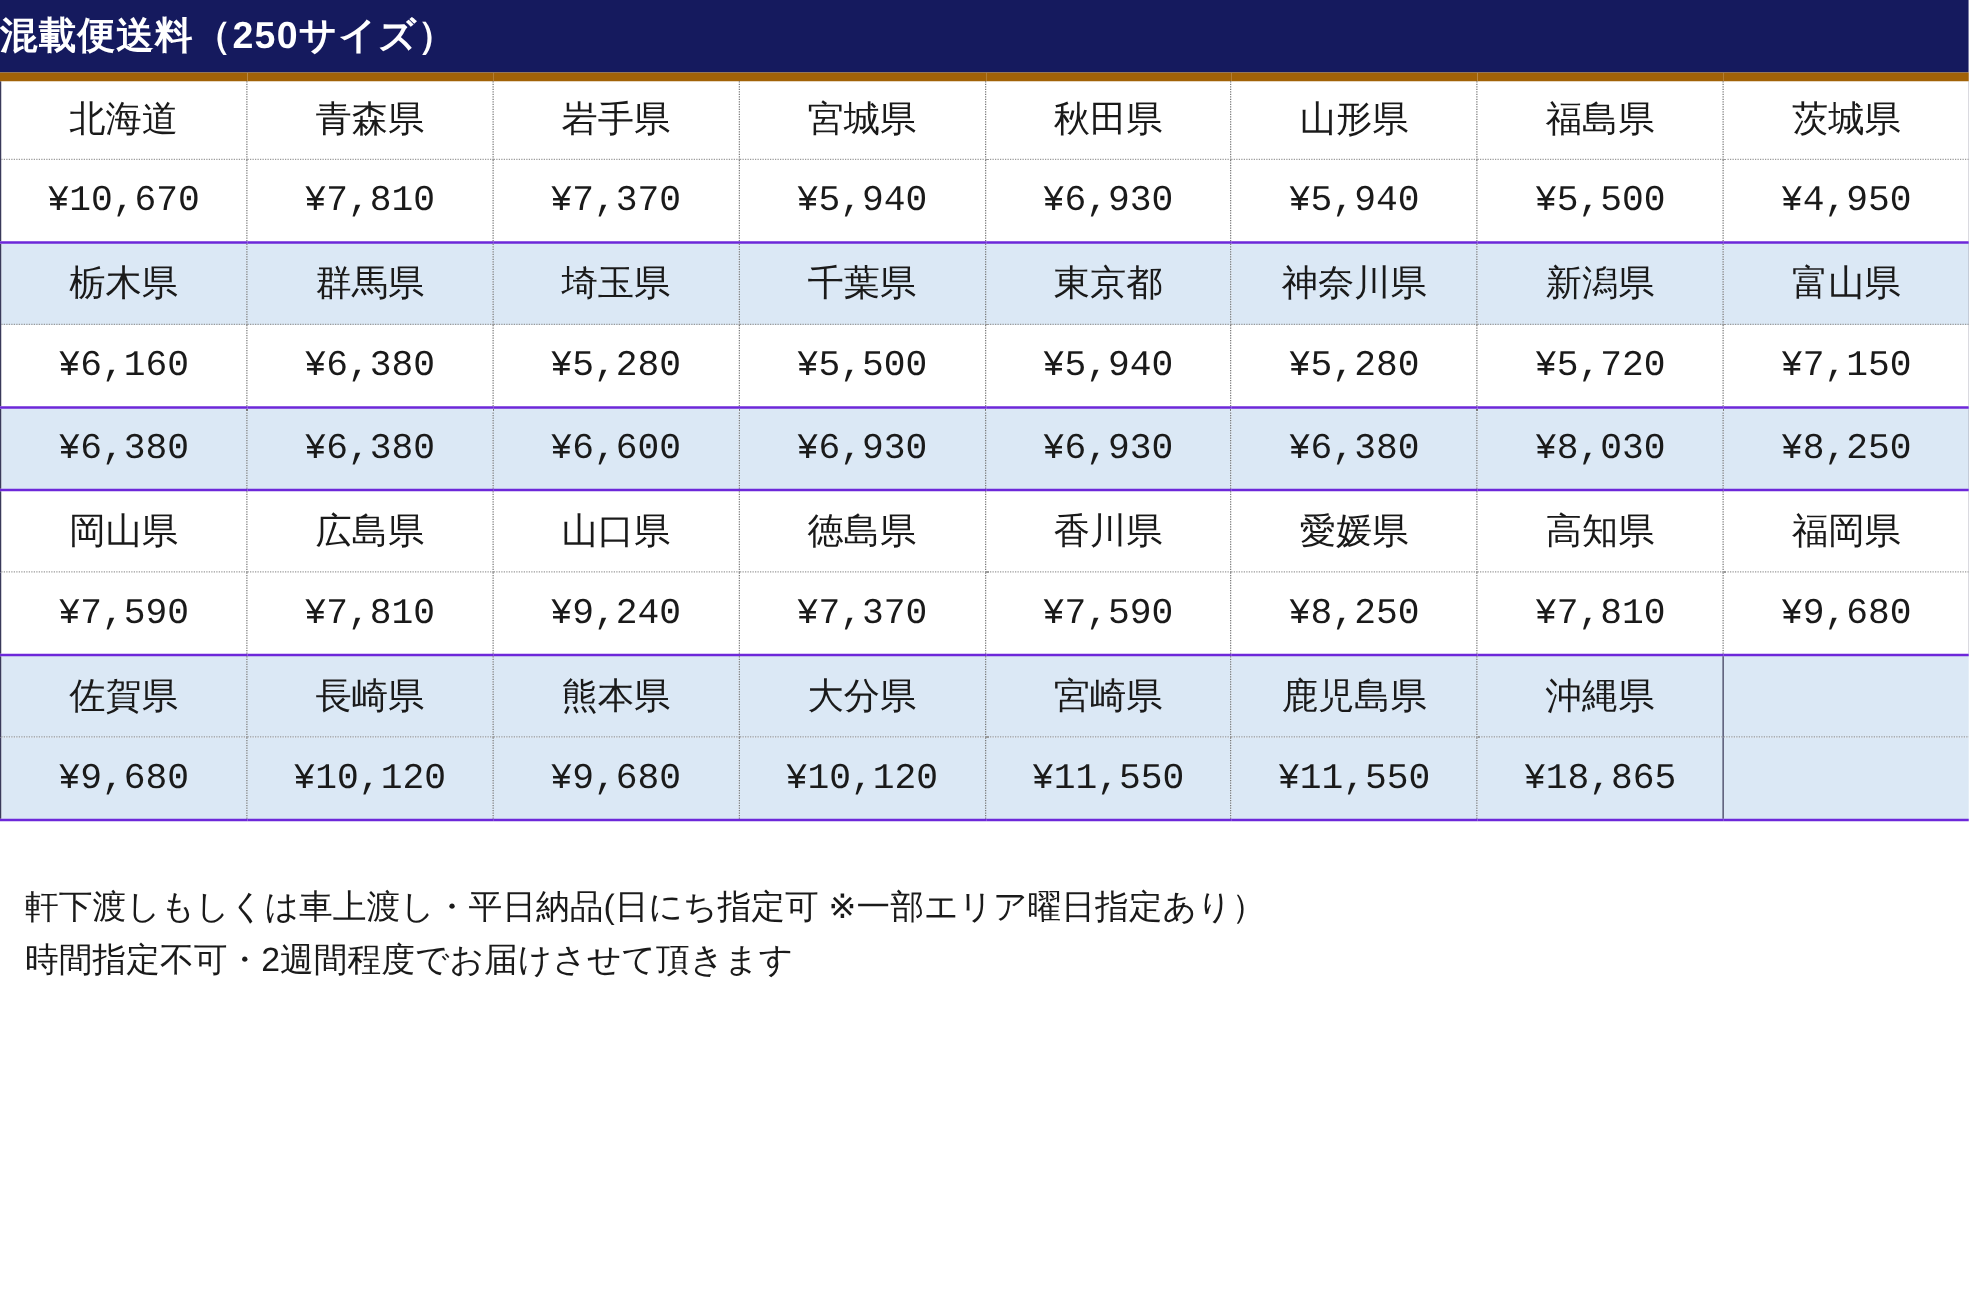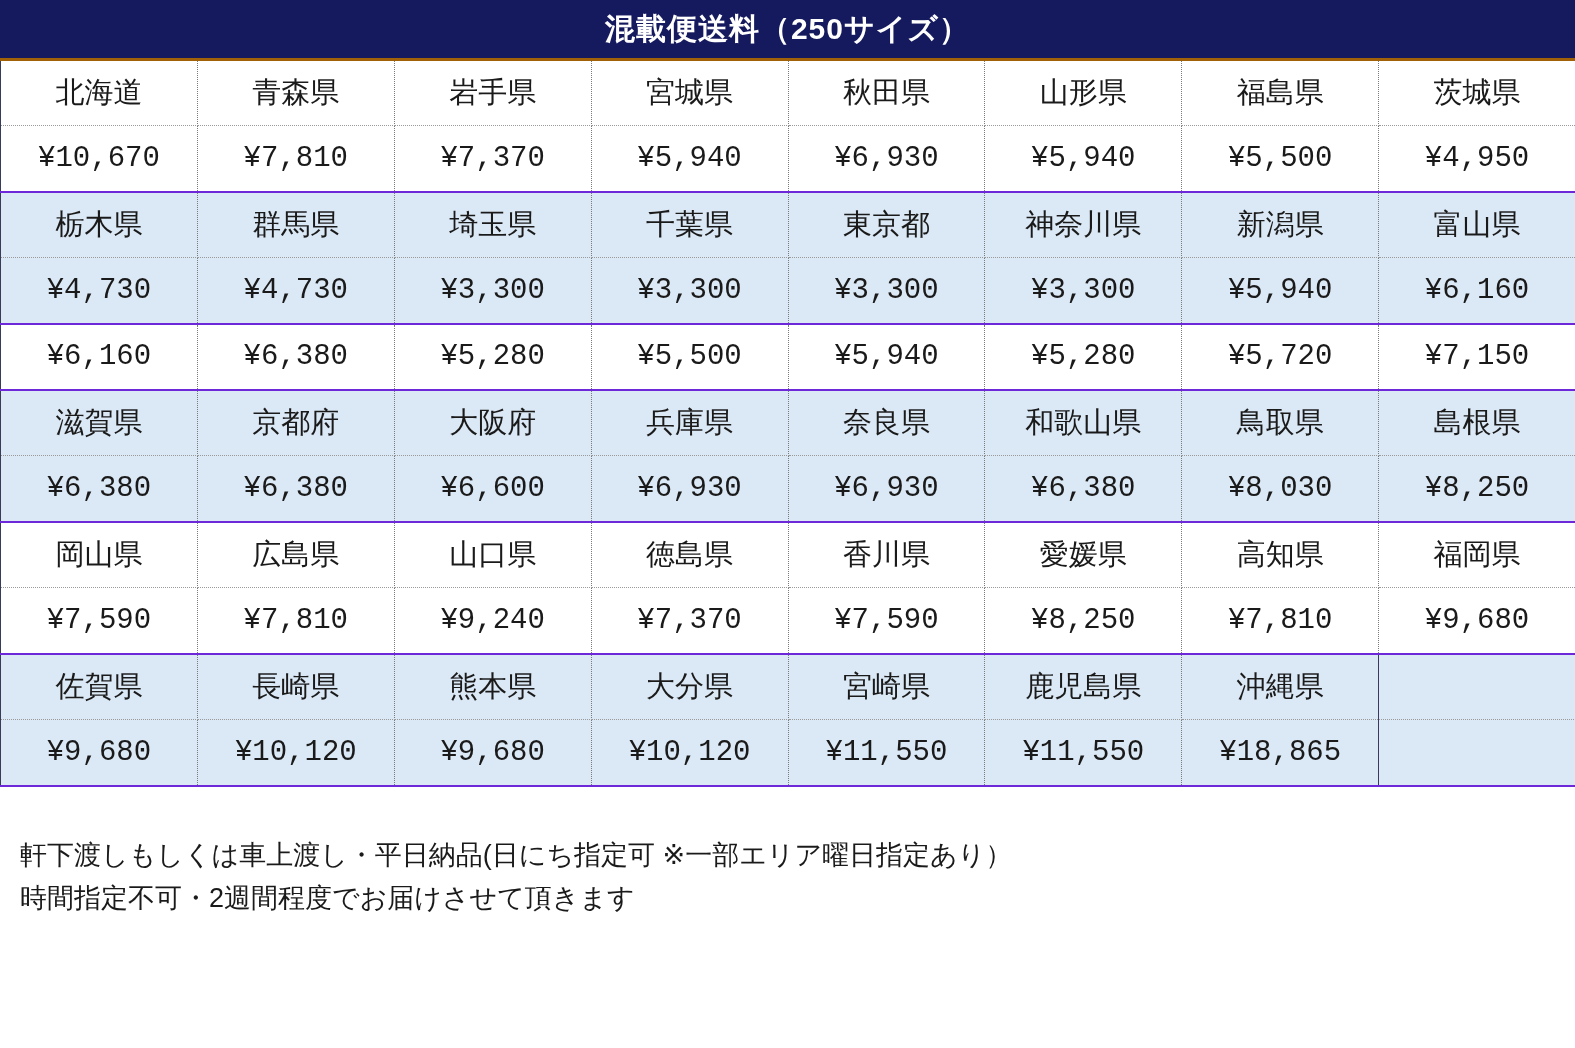--- a/index.html
+++ b/index.html
@@ -18,21 +18,21 @@
     width: 1575px;
     height: 1048px;
     position: relative;
     box-sizing: border-box;
   }
   .title-bar {
     background: #151a5e;
     color: #ffffff;
     height: 58px;
     line-height: 58px;
-    text-align: center;
+    text-align: left;
     font-size: 30px;
     font-weight: bold;
     letter-spacing: 1px;
   }
   table.rates {
     border-collapse: collapse;
     table-layout: fixed;
     width: 1575px;
   }
   table.rates col { width: 196.875px; }
@@ -65,21 +65,21 @@
   }
   table.rates tr.pref-row td:first-child,
   table.rates tr.price-row td:first-child {
     border-left: 1px solid #3a3a5a;
   }
   table.rates tr.pref-row td.lastcol,
   table.rates tr.price-row td.lastcol {
     border-right: 1px solid #3a3a5a;
   }
   table.rates tr.first-pref td {
-    border-top: 3px solid #a16207;
+    border-top: 7px solid #a16207;
     margin-left: 11px;
   }
   .notes {
     padding: 18px 20px 0 20px;
     font-size: 27px;
     line-height: 1.62;
     color: #1a1a1a;
     margin-top: 29px;
   }
   .notes div { white-space: nowrap; }
@@ -126,49 +126,29 @@
         <tr class="pref-row shaded">
           <td>栃木県</td>
           <td>群馬県</td>
           <td>埼玉県</td>
           <td>千葉県</td>
           <td>東京都</td>
           <td>神奈川県</td>
           <td>新潟県</td>
           <td class="lastcol">富山県</td>
         </tr>
-        <tr class="price-row shaded">
-          <td>¥4,730</td>
-          <td>¥4,730</td>
-          <td>¥3,300</td>
-          <td>¥3,300</td>
-          <td>¥3,300</td>
-          <td>¥3,300</td>
-          <td>¥5,940</td>
-          <td class="lastcol">¥6,160</td>
-        </tr>
         <tr class="price-row">
           <td>¥6,160</td>
           <td>¥6,380</td>
           <td>¥5,280</td>
           <td>¥5,500</td>
           <td>¥5,940</td>
           <td>¥5,280</td>
           <td>¥5,720</td>
           <td class="lastcol">¥7,150</td>
-        </tr>
-        <tr class="pref-row shaded">
-          <td>滋賀県</td>
-          <td>京都府</td>
-          <td>大阪府</td>
-          <td>兵庫県</td>
-          <td>奈良県</td>
-          <td>和歌山県</td>
-          <td>鳥取県</td>
-          <td class="lastcol">島根県</td>
         </tr>
         <tr class="price-row shaded">
           <td>¥6,380</td>
           <td>¥6,380</td>
           <td>¥6,600</td>
           <td>¥6,930</td>
           <td>¥6,930</td>
           <td>¥6,380</td>
           <td>¥8,030</td>
           <td class="lastcol">¥8,250</td>

